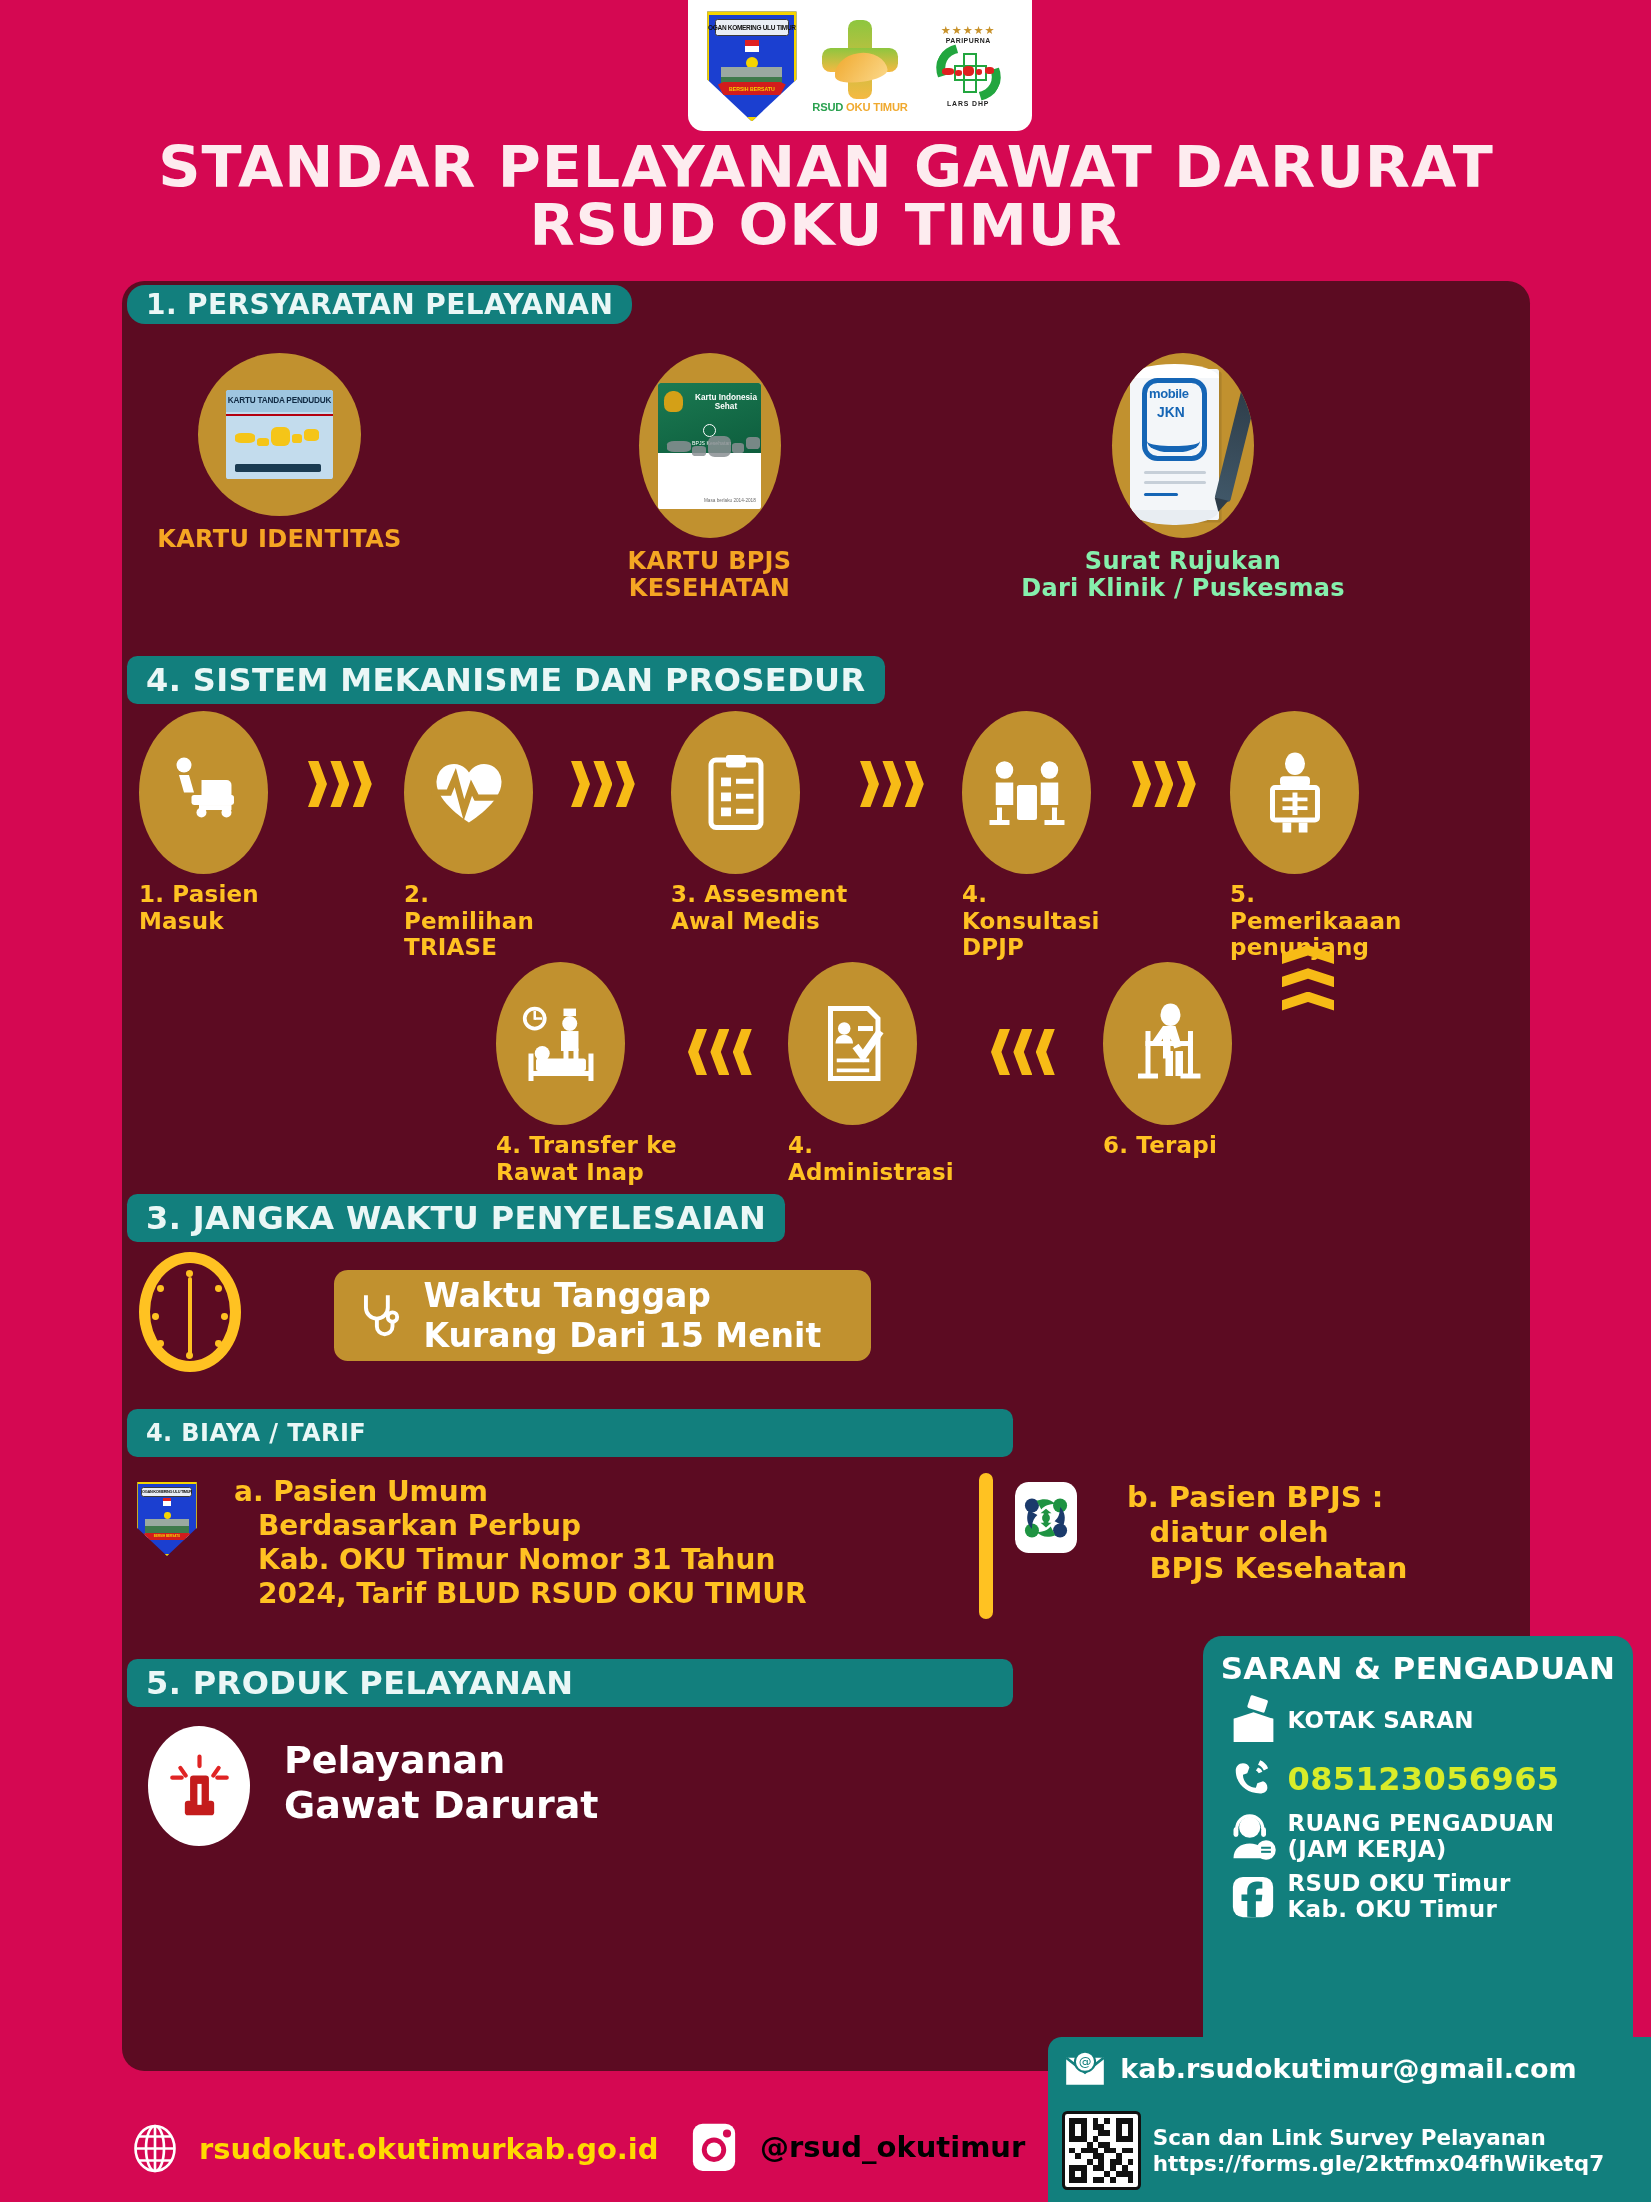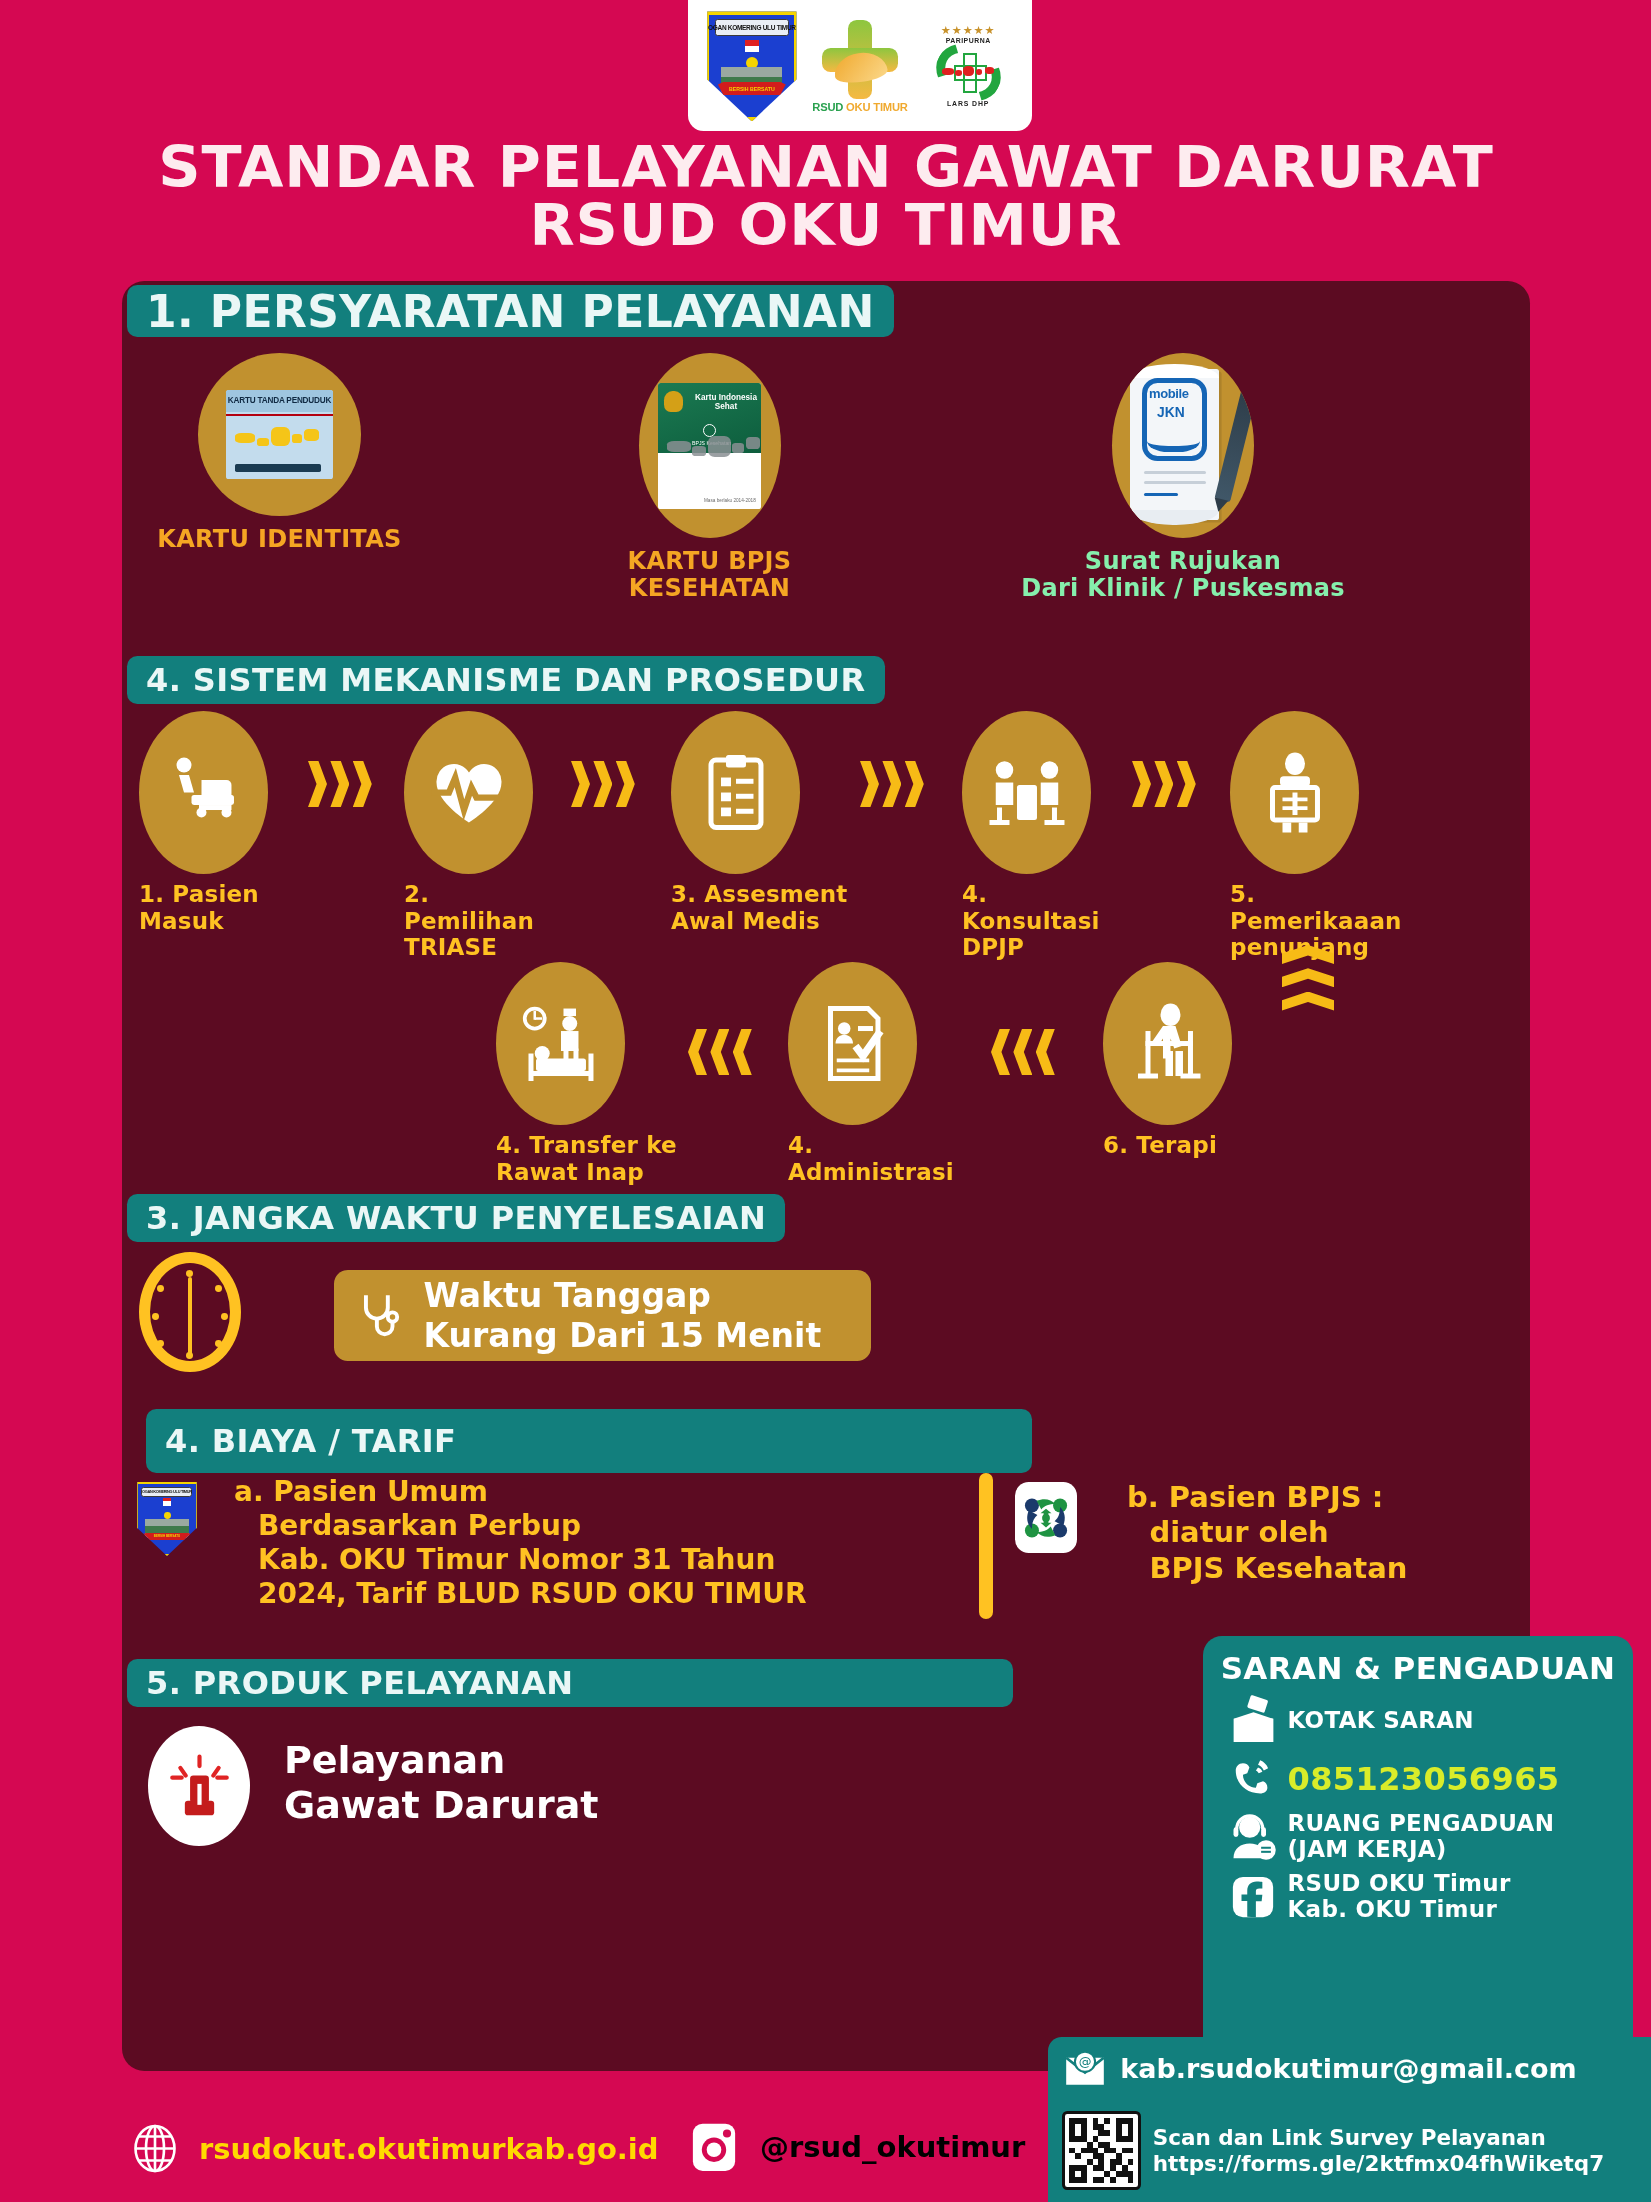--- a/index.html
+++ b/index.html
@@ -297,21 +297,21 @@
     </div>
   </div>
 
   <div class="title">
     <span>STANDAR PELAYANAN GAWAT DARURAT</span>
     <span class="l2">RSUD OKU TIMUR</span>
   </div>
 
   <div class="panel"></div>
 
-  <div class="pill" style="left:127px; top:285px; height:52px; font-size:44px;">
+  <div class="pill" style="left:127px; top:285px; height:39px; font-size:28px;border-radius:18px;">
     <span>1. PERSYARATAN PELAYANAN</span>
   </div>
 
   <div class="req" style="left:146px; top:353px; width:267px;">
     <div class="req-oval">
       <div class="ktp">
         <div class="ktp-garuda"></div>
         <div class="ktp-bar">KARTU TANDA PENDUDUK</div>
         <div class="ktp-line"></div>
         <div class="ktp-map">
@@ -602,21 +602,21 @@
       <path d="M14 6v16a14 14 0 0 0 28 0V6"></path>
       <path d="M28 36v10a10 10 0 0 0 20 0v-6"></path>
       <circle cx="48" cy="34" r="6"></circle>
     </svg>
     <div class="resp-text">
       <div>Waktu Tanggap</div>
       <div>Kurang Dari 15 Menit</div>
     </div>
   </div>
 
-  <div class="pill" style="left:127px; top:1409px; height:64px; font-size:32px; width:886px;margin-left:19px;">
+  <div class="pill" style="left:127px; top:1409px; height:48px; font-size:24px; width:886px;">
     <span>4. BIAYA / TARIF</span>
   </div>
 
   <div style="position:absolute;left:136px;top:1482px;width:62px;height:74px;">
     <div class="crest" style="width:62px;height:74px;">
       <div class="crest-shield" style="border-width:2.6px;">
         <div class="crest-banner" style="font-size:3.9px;height:10.3px;left:3.4px;top:2.6px;width:calc(100% - 6.9px);">OGAN KOMERING ULU TIMUR</div>
         <div class="crest-inner" style="left:6.9px;top:15.5px;right:6.9px;bottom:13.8px;">
           <div class="crest-flag" style="width:8.6px;height:7.7px;margin-left:-4.3px;border-top-width:3.4px;"></div>
           <div class="crest-sun" style="width:6.9px;height:6.9px;margin-left:-3.4px;"></div>

